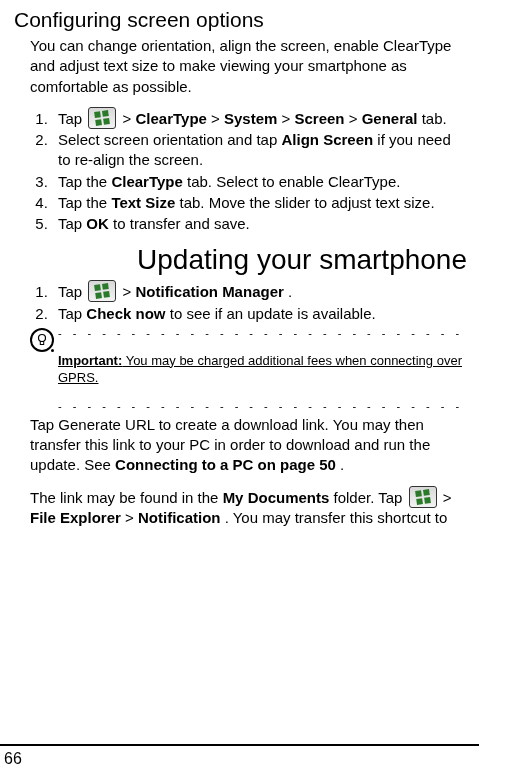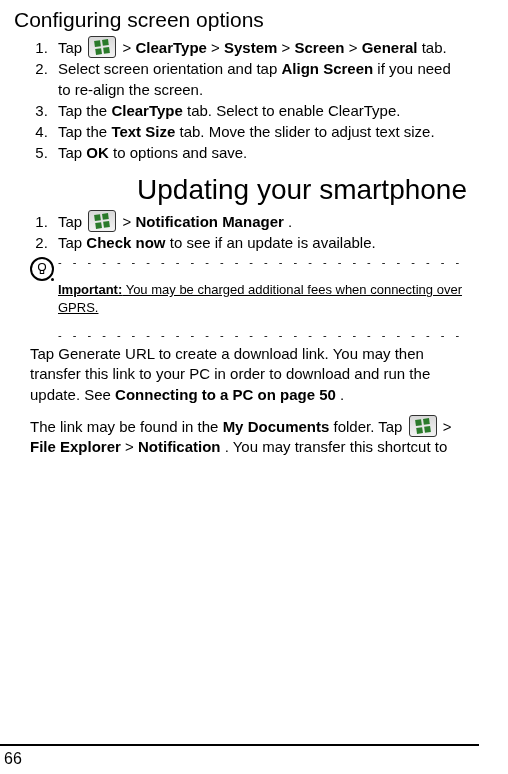--- a/index.html
+++ b/index.html
@@ -111,20 +111,21 @@
     border-top: 2px solid #000;
     padding: 4px 0 0 4px;
     font-size: 16px;
   }
 </style>
 </head>
 <body>
 <div class="page">
 
 <div class="h2">Configuring screen options</div>
+<div class="para">You can change orientation, align the screen, enable ClearType and adjust text size to make viewing your smartphone as comfortable as possible.</div>
 <ol class="steps">
   <li>
     <span>Tap </span>
     <span class="start-icon">
       <svg viewBox="0 0 16 16" width="16" height="16">
             <g fill="#2a7a2a" transform="rotate(-8 8 8)">
               <rect x="1" y="1" width="6" height="6"></rect>
               <rect x="9" y="1" width="6" height="6"></rect>
               <rect x="1" y="9" width="6" height="6"></rect>
               <rect x="9" y="9" width="6" height="6"></rect>
@@ -152,21 +153,21 @@
     <span> tab. Select to enable ClearType.</span>
   </li>
   <li>
     <span>Tap the </span>
     <span class="bold">Text Size</span>
     <span> tab. Move the slider to adjust text size.</span>
   </li>
   <li>
     <span>Tap </span>
     <span class="bold">OK</span>
-    <span> to options and save.</span>
+    <span> to transfer and save.</span>
   </li>
 </ol>
 
 <div class="h1">Updating your smartphone</div>
 <ol class="steps">
   <li>
     <span>Tap </span>
     <span class="start-icon">
       <svg viewBox="0 0 16 16" width="16" height="16">
             <g fill="#2a7a2a" transform="rotate(-8 8 8)">

